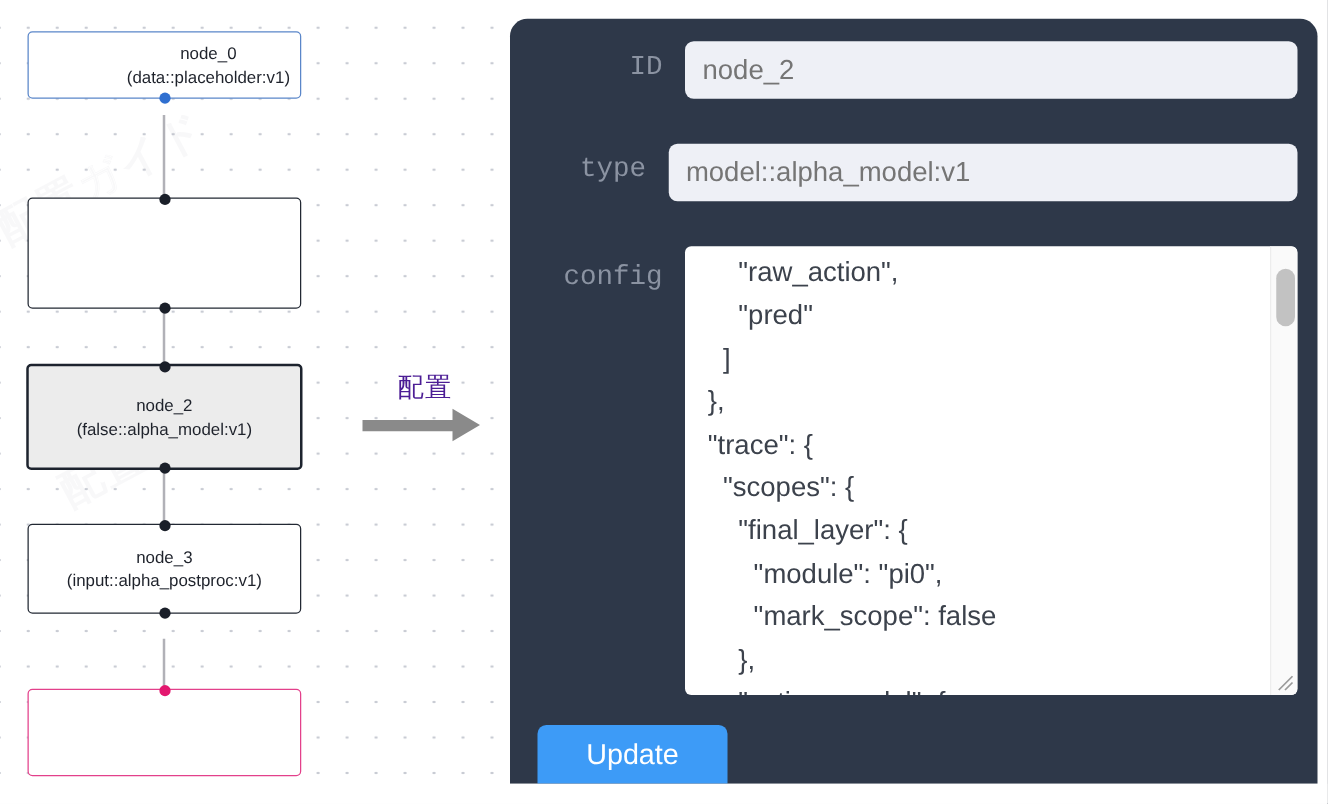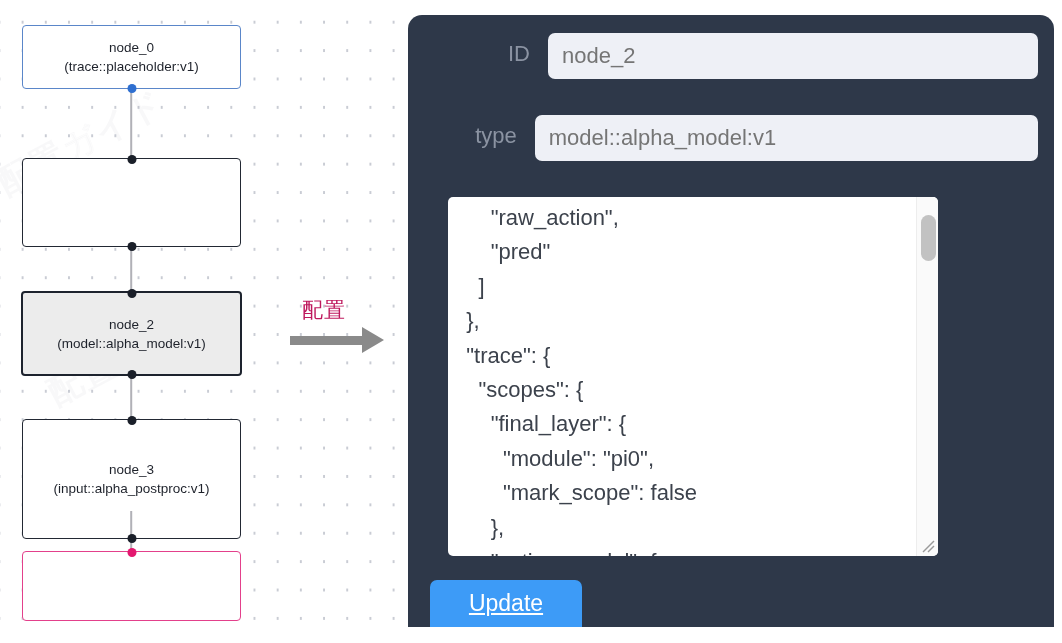--- a/index.html
+++ b/index.html
@@ -115,24 +115,24 @@
   .transition {
     position: absolute;
     left: 290px;
     top: 296px;
     width: 110px;
     height: 66px;
     z-index: 6;
   }
   .transition-label {
     position: absolute;
-    left: 12px;
+    left: 28px;
     top: 0px;
     font-size: 21px;
-    color: #be185d;
+    color: #4c1d95;
     font-family: "DejaVu Sans", "Liberation Sans", sans-serif;
     letter-spacing: 1px;
     white-space: nowrap;
   }
   .arrow-shaft {
     position: absolute;
     left: 0px;
     top: 40px;
     width: 74px;
     height: 9px;
@@ -168,20 +168,21 @@
     position: absolute;
     display: flex;
     align-items: flex-start;
   }
   .field-label {
     color: #8b93a2;
     font-size: 22px;
     line-height: 30px;
     text-align: right;
     white-space: nowrap;
+    font-family: Liberation Mono, monospace;
   }
 
   .text-input {
     box-sizing: border-box;
     background: #eef0f6;
     border: none;
     border-radius: 7px;
     color: #9aa0ab;
     font-size: 22px;
     font-family: "Liberation Sans", "DejaVu Sans", sans-serif;
@@ -266,21 +267,20 @@
     color: #ffffff;
     border: none;
     border-radius: 7px 7px 0 0;
     font-size: 23px;
     font-family: "Liberation Sans", "DejaVu Sans", sans-serif;
     cursor: pointer;
     display: flex;
     align-items: center;
     justify-content: center;
     padding: 0;
-    text-decoration: underline;
   }
 
   
   .bottom-strip {
     position: absolute;
     left: 0;
     top: 627px;
     width: 1062px;
     height: 16px;
     background: #ffffff;
@@ -297,37 +297,37 @@
     <div class="wm b">配置ガイド</div>
     <div class="wm c">配置ガイド</div>
     <div class="wm d">配置ガイド</div>
   </div>
 
   <div class="edge" style="top:92px;height:66px;"></div>
   <div class="edge" style="top:247px;height:44px;"></div>
   <div class="edge" style="top:376px;height:43px;"></div>
   <div class="edge" style="top:511px;height:40px;"></div>
 
-  <div class="node input-node" style="left:22px;top:25px;width:219px;height:64px;">
-    <span class="node-text"><span>node_0</span><br><span>(trace::placeholder:v1)</span></span>
+  <div class="node input-node" style="left:22px;top:25px;width:219px;height:54px;justify-content:flex-end;">
+    <span class="node-text"><span>node_0</span><br><span>(data::placeholder:v1)</span></span>
     <span class="handle bottom blue"></span>
   </div>
 
   <div class="node" style="left:22px;top:158px;width:219px;height:89px;">
     <span class="handle top"></span>
     <span class="handle bottom"></span>
   </div>
 
   <div class="node selected" style="left:21px;top:291px;width:221px;height:85px;">
-    <span class="node-text"><span>node_2</span><br><span>(model::alpha_model:v1)</span></span>
+    <span class="node-text"><span>node_2</span><br><span>(false::alpha_model:v1)</span></span>
     <span class="handle top"></span>
     <span class="handle bottom"></span>
   </div>
 
-  <div class="node" style="left:22px;top:419px;width:219px;height:120px;">
+  <div class="node" style="left:22px;top:419px;width:219px;height:72px;">
     <span class="node-text"><span>node_3</span><br><span>(input::alpha_postproc:v1)</span></span>
     <span class="handle top"></span>
     <span class="handle bottom"></span>
   </div>
 
   <div class="node output-node" style="left:22px;top:551px;width:219px;height:70px;">
     <span class="handle top pink"></span>
   </div>
 
   <div class="transition">
@@ -342,20 +342,21 @@
       <div class="field-label">ID</div>
       <input class="text-input" type="text" placeholder="node_2" style="">
     </div>
 
     <div class="field-row" id="row-type">
       <div class="field-label">type</div>
       <input class="text-input" type="text" placeholder="model::alpha_model:v1" style="">
     </div>
 
     <div class="field-row" id="row-config">
+      <div class="field-label">config</div>
       <div class="config-box">
         <div class="config-text">      "raw_action",
       "pred"
     ]
   },
   "trace": {
     "scopes": {
       "final_layer": {
         "module": "pi0",
         "mark_scope": false

